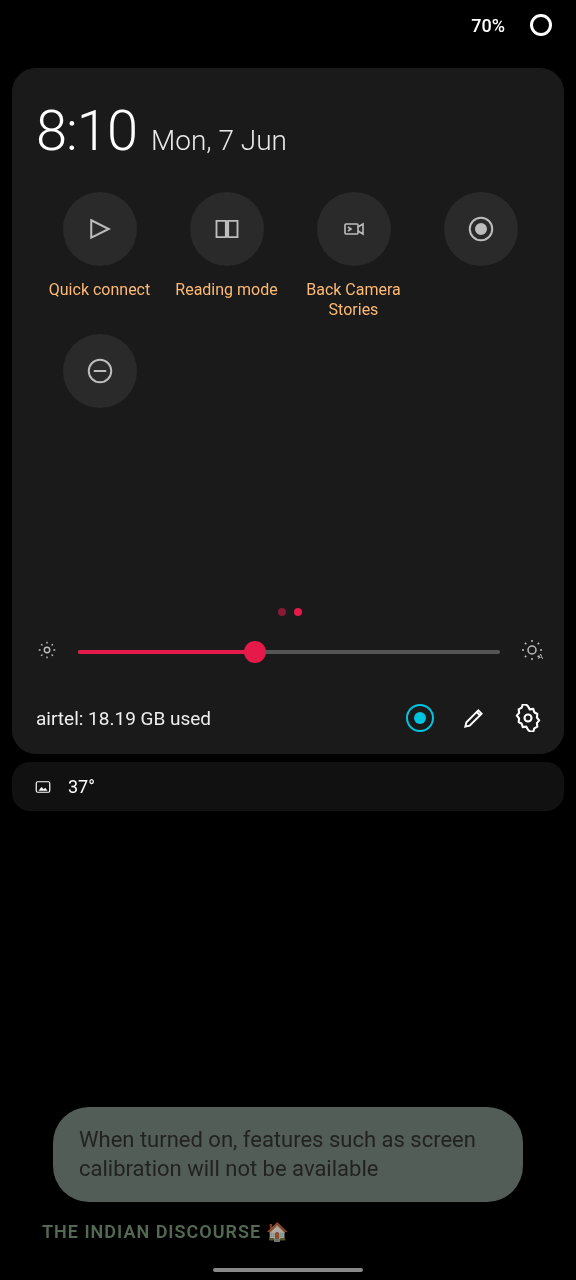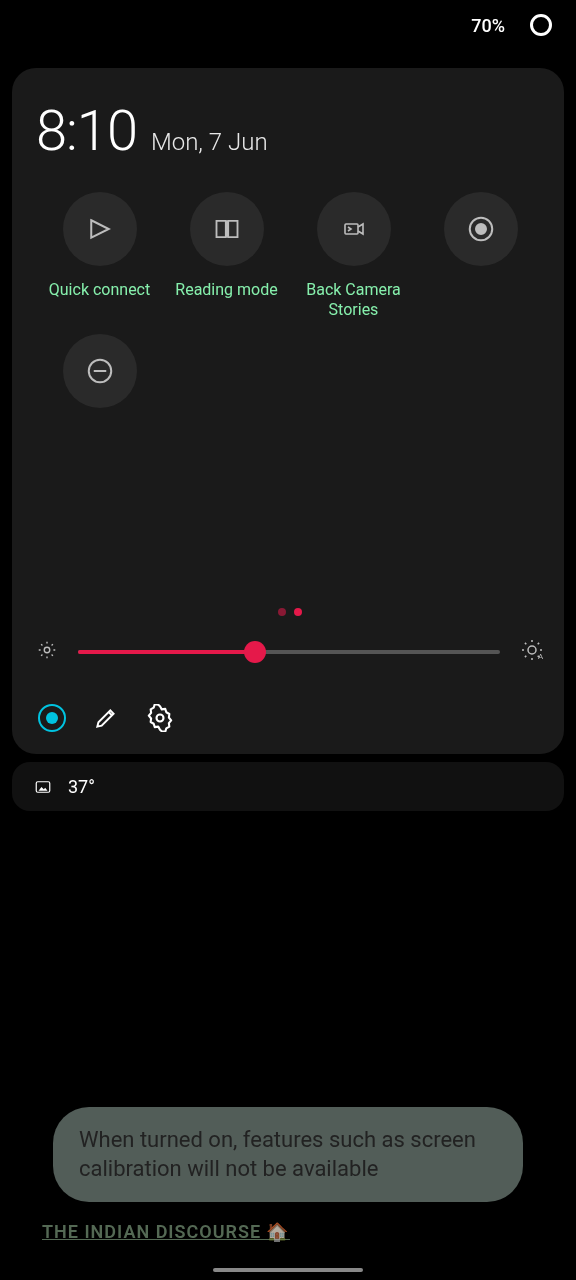--- a/index.html
+++ b/index.html
@@ -6,27 +6,27 @@
   html, body { width: 576px; height: 1280px; background: #000; font-family: -apple-system, Roboto, sans-serif; overflow: hidden; }
   
   .statusbar { height: 50px; display: flex; justify-content: flex-end; align-items: center; padding: 0 24px; color: #fff; gap: 25px; }
   .battery-pct { font-size: 18px; font-weight: 500; }
   .battery-ring { width: 22px; height: 22px; border: 3px solid #fff; border-radius: 50%; }
   
   .qs-panel { margin: 18px 12px 8px 12px; background: #1a1a1a; border-radius: 24px; padding: 30px 20px 20px 24px; color: #fff; }
   
   .clock-row { display: flex; align-items: baseline; gap: 14px; margin-bottom: 28px; }
   .clock-time { font-size: 56px; font-weight: 300; letter-spacing: -1px; }
-  .clock-date { font-size: 24px; font-weight: 300; color: #e8e8e8; }
+  .clock-date { font-size: 28px; font-weight: 300; color: #e8e8e8; }
   
   .tiles { display: grid; grid-template-columns: repeat(4, 1fr); gap: 14px 0; }
   .tile { display: flex; flex-direction: column; align-items: center; gap: 14px; }
   .tile-circle { width: 74px; height: 74px; border-radius: 50%; background: #2a2a2a; display: flex; align-items: center; justify-content: center; color: #bdbdbd; }
   .tile-circle.active { background: #f0f0f0; color: #222; }
-  .tile-label { font-size: 16px; text-align: center; line-height: 1.25; color: #86efac; min-height: 40px; }
+  .tile-label { font-size: 16px; text-align: center; line-height: 1.25; color: #fdba74; min-height: 40px; }
   
   .dots { display: flex; justify-content: center; gap: 8px; margin-top: 200px; margin-bottom: 22px; }
   .dot { width: 8px; height: 8px; border-radius: 50%; background: #e5194a; }
   .dot.dim { opacity: .55; }
   
   .brightness { display: flex; align-items: center; gap: 20px; margin-bottom: 36px; }
   .bright-icon { color: #bdbdbd; }
   .slider { flex: 1; height: 4px; background: #555; border-radius: 2px; position: relative; }
   .slider-fill { position: absolute; left: 0; top: 0; bottom: 0; width: 42%; background: #e5194a; border-radius: 2px; }
   .slider-thumb { position: absolute; left: 42%; top: 50%; transform: translate(-50%, -50%); width: 22px; height: 22px; border-radius: 50%; background: #e5194a; }
@@ -44,21 +44,21 @@
   .bg-heading { font-size: 16px; color: #2a8a2a; letter-spacing: 2px; overflow: hidden; white-space: nowrap; }
   .bg-line { font-size: 24px; font-weight: 500; line-height: 1.35; }
   .bg-people { display: flex; gap: 18px; margin-top: 10px; }
   .avatars { position: relative; width: 120px; height: 110px; flex-shrink: 0; }
   .av { position: absolute; width: 80px; height: 80px; border-radius: 50%; background: #777; }
   .av2 { left: 42px; top: 28px; width: 76px; height: 76px; background: #555; display:flex; align-items:center; justify-content:center; color:#ddd; font-size:11px; font-weight:700; text-align:center; }
   .names { font-size: 24px; color: #333; line-height: 1.5; }
   .dim-line { color: #888; font-size: 22px; }
   
   .toast { position: absolute; left: 50%; transform: translateX(-50%); bottom: 78px; width: 470px; background: rgba(150,170,160,.55); border-radius: 36px; padding: 18px 26px; font-size: 22px; color: #222; line-height: 1.35; }
-  .bottom-brand { position: absolute; bottom: 38px; left: 42px; color: rgba(120,150,120,.7); font-size: 18px; letter-spacing: 1px; font-weight: 600; text-decoration: underline; }
+  .bottom-brand { position: absolute; bottom: 38px; left: 42px; color: rgba(120,150,120,.7); font-size: 18px; letter-spacing: 1px; font-weight: 600; }
   .navhint { position: absolute; bottom: 8px; left: 50%; transform: translateX(-50%); width: 150px; height: 4px; background: #888; border-radius: 2px; }
 </style>
 </head>
 <body>
 
 <div class="statusbar">
   <span class="battery-pct">70%</span>
   <span class="battery-ring"></span>
 </div>
 
@@ -134,20 +134,21 @@
     <span class="bright-icon">
       <svg width="24" height="24" viewBox="0 0 24 24" fill="none" stroke="currentColor" stroke-width="1.5">
           <circle cx="12" cy="12" r="4"></circle>
           <path d="M12 2v2M12 20v2M2 12h2M20 12h2M4.9 4.9l1.4 1.4M17.7 17.7l1.4 1.4M4.9 19.1l1.4-1.4M17.7 6.3l1.4-1.4"></path>
           <text x="18" y="21" font-size="8" fill="currentColor" stroke="none">A</text>
         </svg>
     </span>
   </div>
 
   <div class="qs-footer">
+    <div class="carrier">airtel: 18.19 GB used</div>
     <div class="footer-icon">
       <div class="user-circle">
           <div class="user-dot"></div>
         </div>
     </div>
     <div class="footer-icon">
       <svg width="26" height="26" viewBox="0 0 24 24" fill="none" stroke="currentColor" stroke-width="1.8">
           <path d="M4 20l4-1 11-11-3-3L5 16l-1 4zM14 6l3 3"></path>
         </svg>
     </div>

